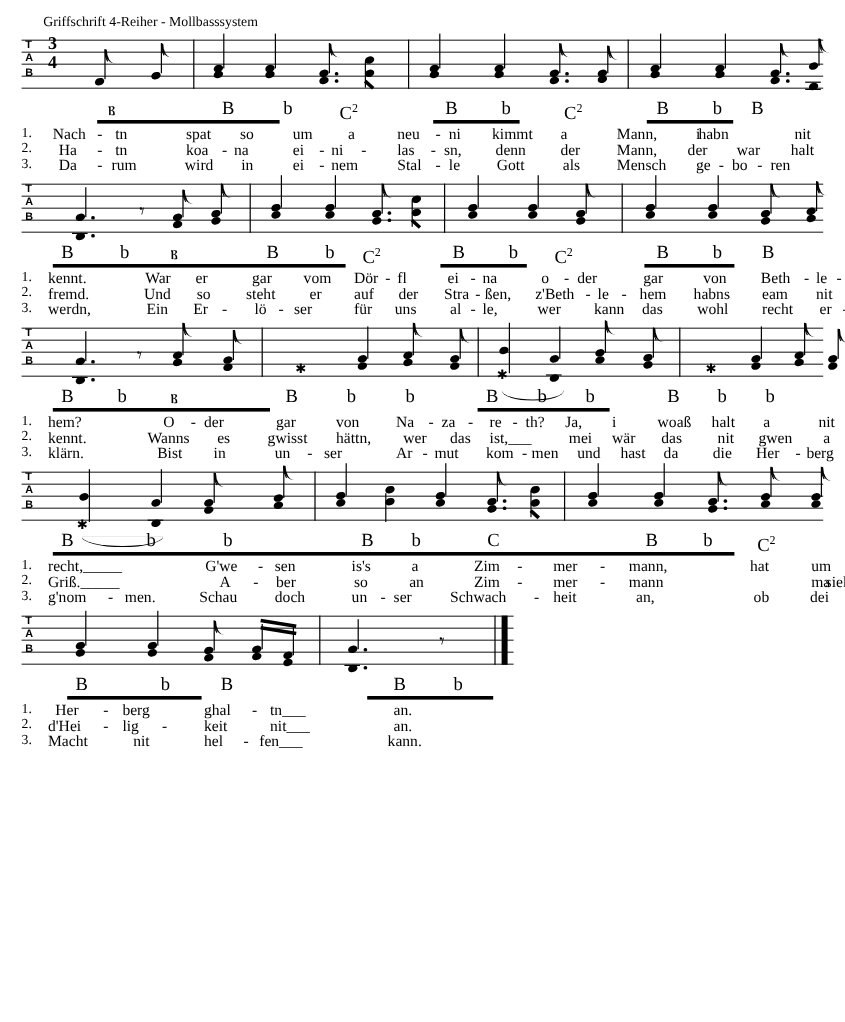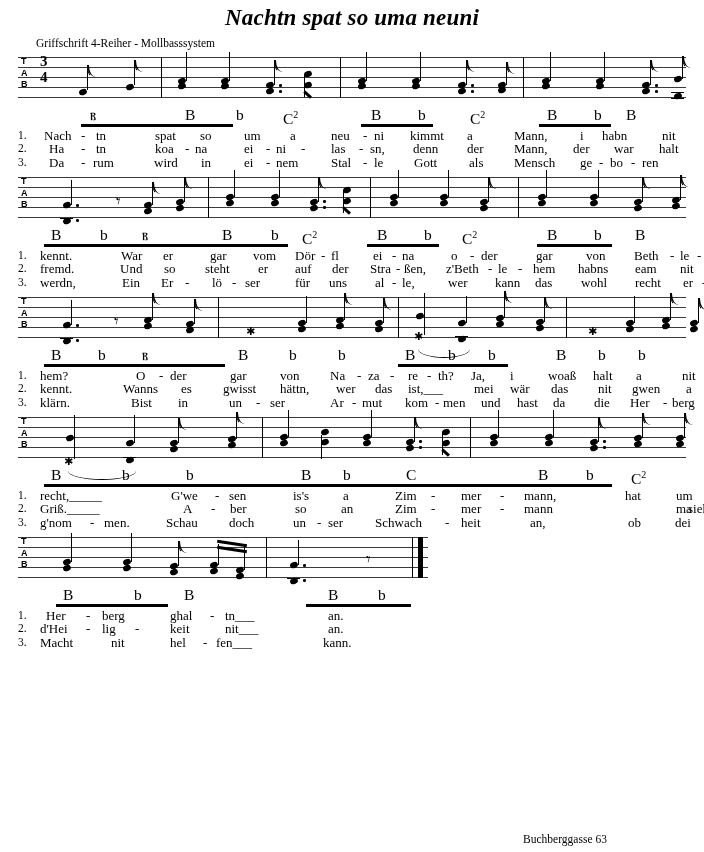--- a/index.html
+++ b/index.html
@@ -201,21 +201,20 @@
     text-align: center;
     font-size: 11.5px;
     line-height: 14.5px;
     width: 250px;
   }
 </style>
 </head>
 <body>
 
 <div class="header">
-  <div class="title">Nachtn spat so uma neuni</div>
 </div>
 <div class="instr">Griffschrift 4-Reiher - Mollbasssystem</div>
 
 <div class="system">
   <div class="staff-wrap">
     <div class="staff">
       <div class="line"></div>
         <div class="line"></div>
         <div class="line"></div>
         <div class="line"></div>
@@ -345,21 +344,21 @@
         <span class="syl" style="left: 182px;">so</span>
         <span class="syl" style="left: 226px;">um</span>
         <span class="syl" style="left: 272px;">a</span>
         <span class="syl" style="left: 313px;">neu</span>
         <span class="syl" style="left: 345px;">-</span>
         <span class="syl" style="left: 356px;">ni</span>
         <span class="syl" style="left: 392px;">kimmt</span>
         <span class="syl" style="left: 449px;">a</span>
         <span class="syl" style="left: 496px;">Mann,</span>
         <span class="syl" style="left: 562px;">i</span>
-        <span class="syl" style="left: 584px; font-family: Liberation Serif, serif;">habn</span>
+        <span class="syl" style="left: 564px; font-family: Liberation Serif, serif;">habn</span>
         <span class="syl" style="left: 644px;">nit</span>
       </div>
     <div class="lyricline">
         <span class="vnum">2.</span>
         <span class="syl" style="left: 31px;">Ha</span>
         <span class="syl" style="left: 63px;">-</span>
         <span class="syl" style="left: 78px;">tn</span>
         <span class="syl" style="left: 137px;">koa</span>
         <span class="syl" style="left: 167px;">-</span>
         <span class="syl" style="left: 177px;">na</span>
@@ -1018,14 +1017,13 @@
         <span class="syl" style="left: 93px;">nit</span>
         <span class="syl" style="left: 152px;">hel</span>
         <span class="syl" style="left: 185px;">-</span>
         <span class="syl" style="left: 198px;">fen___</span>
         <span class="syl" style="left: 305px;">kann.</span>
       </div>
   </div>
 </div>
 
 <div class="footer">
-    <div>Buchberggasse 63</div>
   </div>
 
 </body></html>

